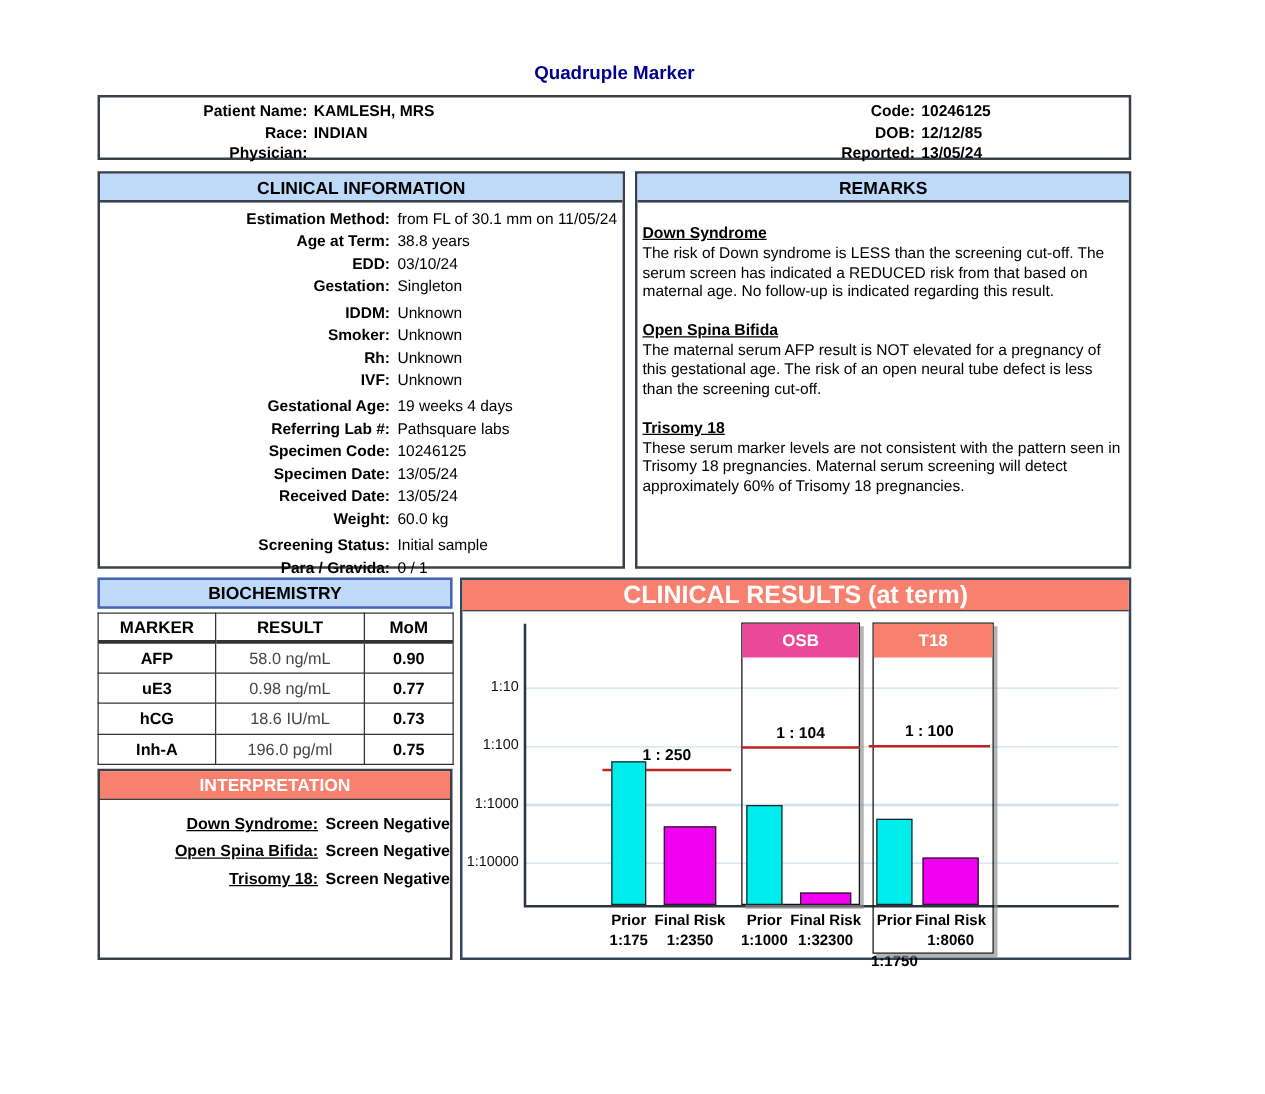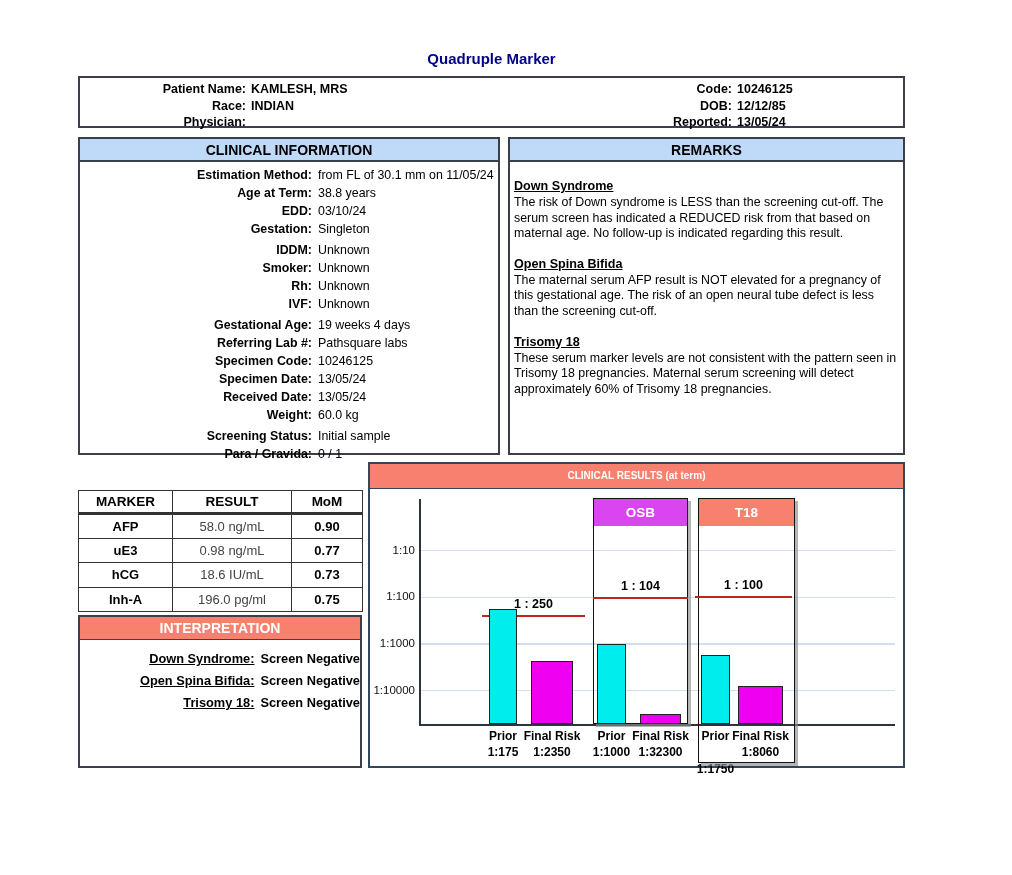--- a/index.html
+++ b/index.html
@@ -51,21 +51,21 @@
   
   .interp{left:78px;top:615px;width:284px;height:153px;border:2px solid #3a3f4a;box-sizing:border-box;}
   .interp .strip-salmon{height:23px;font-size:14px;line-height:22px;border-bottom:1.5px solid #3a3f4a;}
   .in-rows{padding-top:8px;padding-left:28px;}
   .in-row{display:flex;height:21.7px;align-items:center;font-size:12.8px;font-weight:bold;}
   .in-label{width:162px;text-align:right;text-decoration:underline;white-space:pre;}
   .in-value{margin-left:6px;white-space:pre;}
 
   
   .results{left:368px;top:462px;width:537px;height:306px;border:2px solid #33475A;box-sizing:border-box;}
-  .results .strip-salmon{height:25px;font-size:10px;line-height:24px;border-bottom:1.5px solid #33475A;}
+  .results .strip-salmon{height:25px;font-size:20px;line-height:24px;border-bottom:1.5px solid #33475A;}
   #chart{position:absolute;left:0;top:0;width:533px;height:302px;}
   .gridline{position:absolute;height:1.5px;background:#CFE0F0;z-index:1;}
   .axis-y{position:absolute;width:1.5px;background:#2b3440;z-index:2;}
   .axis-x{position:absolute;height:1.5px;background:#2b3440;z-index:2;}
   .ytick{position:absolute;width:45px;text-align:right;font-size:11.5px;color:#111;}
   .rpanel{position:absolute;border:1.5px solid #111;box-sizing:border-box;background:transparent;
           box-shadow:3px 3px 0 rgba(140,140,140,0.65);z-index:2;}
   .rpanel-head{position:absolute;left:0;top:0;right:0;background:#F8806E;color:#fff;
                text-align:center;font-weight:bold;font-size:13.5px;}
   .cutoff{position:absolute;height:2px;background:#C32222;z-index:3;}
@@ -186,20 +186,21 @@
     <div class="rm-body">
       <div class="rm-head">Down Syndrome</div>
       <div class="rm-text">The risk of Down syndrome is LESS than the screening cut-off. The serum screen has indicated a REDUCED risk from that based on maternal age. No follow-up is indicated regarding this result.</div>
       <div class="rm-head">Open Spina Bifida</div>
       <div class="rm-text">The maternal serum AFP result is NOT elevated for a pregnancy of this gestational age.  The risk of an open neural tube defect is less than the screening cut-off.</div>
       <div class="rm-head">Trisomy 18</div>
       <div class="rm-text">These serum marker levels are not consistent with the pattern seen in Trisomy 18 pregnancies. Maternal serum screening will detect approximately 60% of Trisomy 18 pregnancies.</div>
     </div>
   </div>
 
+  <div class="abs bio-strip">BIOCHEMISTRY</div>
   <table class="abs bio-table">
     <colgroup>
         <col style="width:94px">
         <col style="width:119px">
         <col style="width:71px">
       </colgroup>
     <thead>
       <tr>
         <th>MARKER</th>
         <th>RESULT</th>
@@ -263,21 +264,21 @@
         <div class="axis-x" style="left: 49px; top: 260px; width: 476px;"></div>
         <div class="cutoff" style="left: 112px; top: 150.914px; width: 103px; background: rgb(195, 34, 34);"></div>
         <div class="cutoff-label" style="left: 112px; top: 132.914px; width: 103px;">1 : 250</div>
         <div class="bar" style="left: 119px; top: 144.688px; width: 28px; height: 115.312px; background: rgb(0, 237, 237);"></div>
         <div class="bar-label" style="left: 95px; top: 265px; width: 76px;">Prior</div>
         <div class="bar-label" style="left: 95px; top: 281px; width: 76px;">1:175</div>
         <div class="bar" style="left: 161px; top: 197.31px; width: 42px; height: 62.6897px; background: rgb(240, 0, 240);"></div>
         <div class="bar-label" style="left: 144px; top: 265px; width: 76px;">Final Risk</div>
         <div class="bar-label" style="left: 144px; top: 281px; width: 76px;">1:2350</div>
         <div class="rpanel" style="left: 223px; top: 34px; width: 95px; height: 226px;">
-          <div class="rpanel-head" style="height: 27px; line-height: 27px; background: #d946ef;">OSB</div>
+          <div class="rpanel-head" style="height: 27px; line-height: 27px; background: #ec4899;">OSB</div>
         </div>
         <div class="cutoff" style="left: 223px; top: 133.145px; width: 95px; background: rgb(195, 34, 34);"></div>
         <div class="cutoff-label" style="left: 223px; top: 115.145px; width: 95px;">1 : 104</div>
         <div class="bar" style="left: 227px; top: 180px; width: 29px; height: 80px; background: rgb(0, 237, 237);"></div>
         <div class="bar-label" style="left: 203.5px; top: 265px; width: 76px;">Prior</div>
         <div class="bar-label" style="left: 203.5px; top: 281px; width: 76px;">1:1000</div>
         <div class="bar" style="left: 270px; top: 250.404px; width: 41px; height: 9.5957px; background: rgb(240, 0, 240);"></div>
         <div class="bar-label" style="left: 252.5px; top: 265px; width: 76px;">Final Risk</div>
         <div class="bar-label" style="left: 252.5px; top: 281px; width: 76px;">1:32300</div>
         <div class="rpanel" style="left: 328px; top: 34px; width: 97px; height: 265px;">

